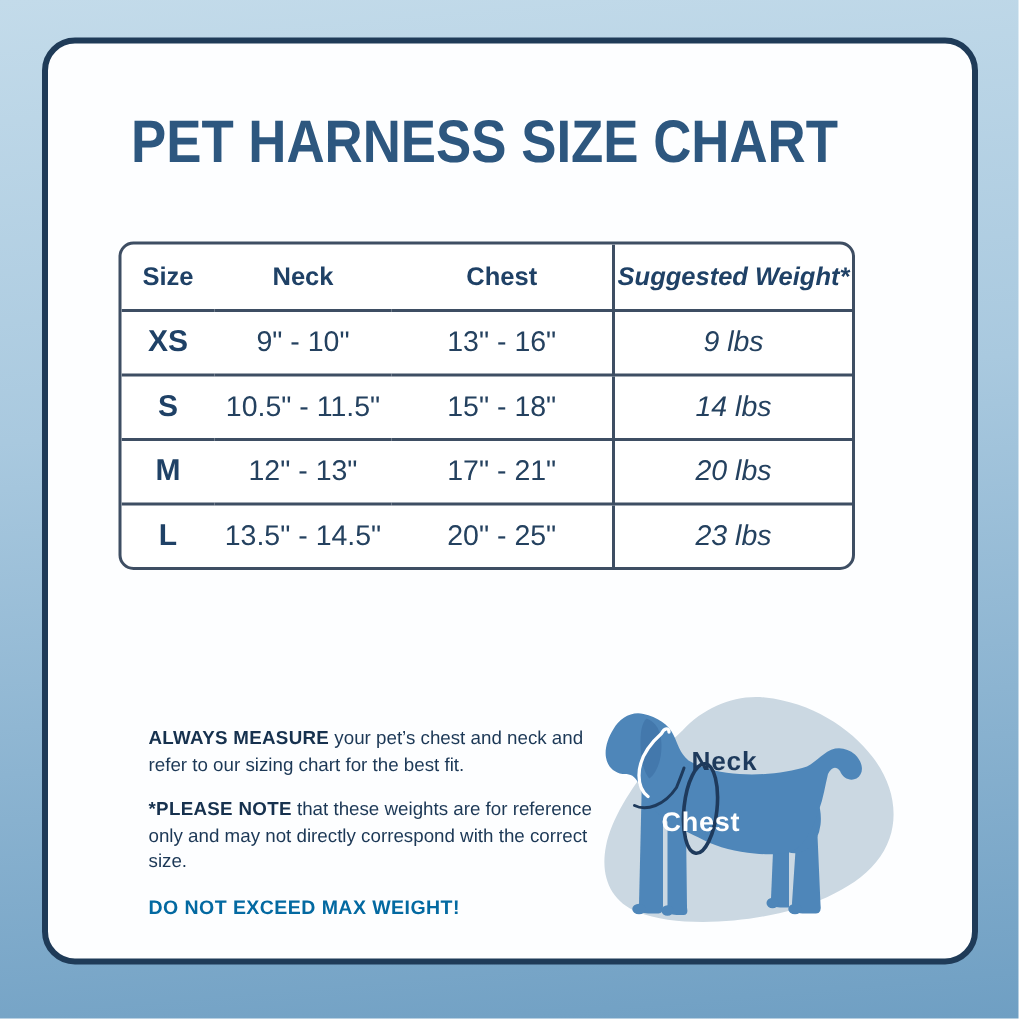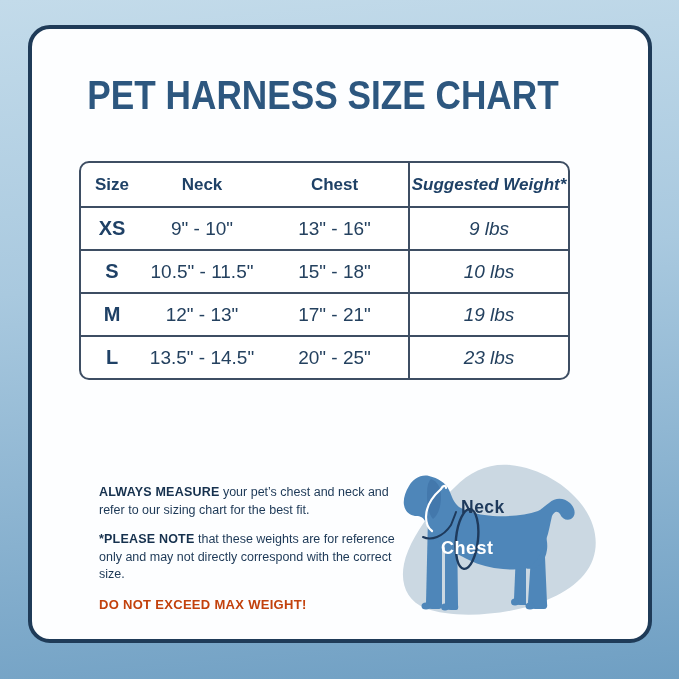--- a/index.html
+++ b/index.html
@@ -38,21 +38,21 @@
   .size-table td.c-size{font-size:20px;font-weight:700;color:#1f4166;}
   .size-table tr + tr th,.size-table tr + tr td{border-top:2px solid #3e4e63;}
   .size-table .c-weight{border-left:2px solid #3e4e63;font-style:italic;}
   .notes{
     position:absolute;left:67px;top:455px;width:308px;
     font-size:12.5px;line-height:1.4;color:#1c3856;
   }
   .notes p{margin:0 0 12px 0;}
   .notes b{font-weight:700;color:#16314e;letter-spacing:0.2px;}
   .warning{
-    font-weight:700;color:#c2410c;font-size:13px;letter-spacing:0.3px;
+    font-weight:700;color:#0369a1;font-size:13px;letter-spacing:0.3px;
     margin-top:3px;
   }
   .dog-figure{position:absolute;left:363px;top:428px;width:228px;height:196px;}
   .dog-figure svg{display:block;width:100%;height:100%;}
 </style>
 </head>
 <body>
 
 <div class="card">
 
@@ -76,27 +76,27 @@
       <tr>
         <td class="c-size">XS</td>
         <td>9" - 10"</td>
         <td>13" - 16"</td>
         <td class="c-weight">9 lbs</td>
       </tr>
       <tr>
         <td class="c-size">S</td>
         <td>10.5" - 11.5"</td>
         <td>15" - 18"</td>
-        <td class="c-weight">10 lbs</td>
+        <td class="c-weight">14 lbs</td>
       </tr>
       <tr>
         <td class="c-size">M</td>
         <td>12" - 13"</td>
         <td>17" - 21"</td>
-        <td class="c-weight">19 lbs</td>
+        <td class="c-weight">20 lbs</td>
       </tr>
       <tr>
         <td class="c-size">L</td>
         <td>13.5" - 14.5"</td>
         <td>20" - 25"</td>
         <td class="c-weight">23 lbs</td>
       </tr>
     </tbody>
       </table>
   </div>

